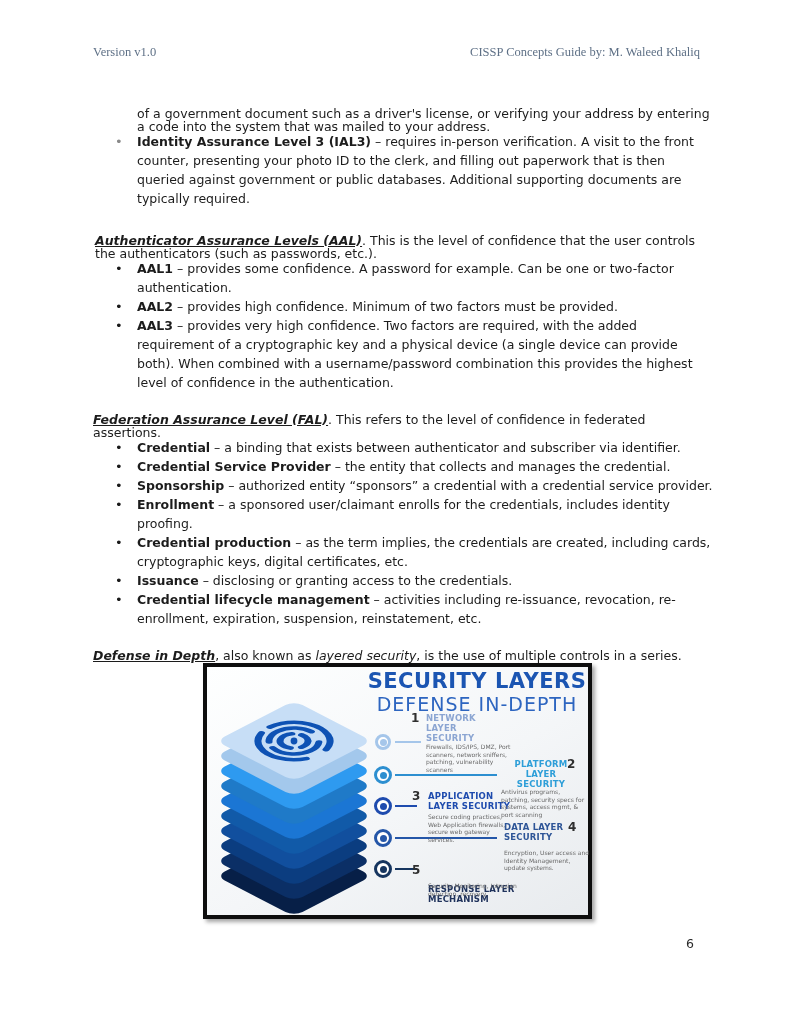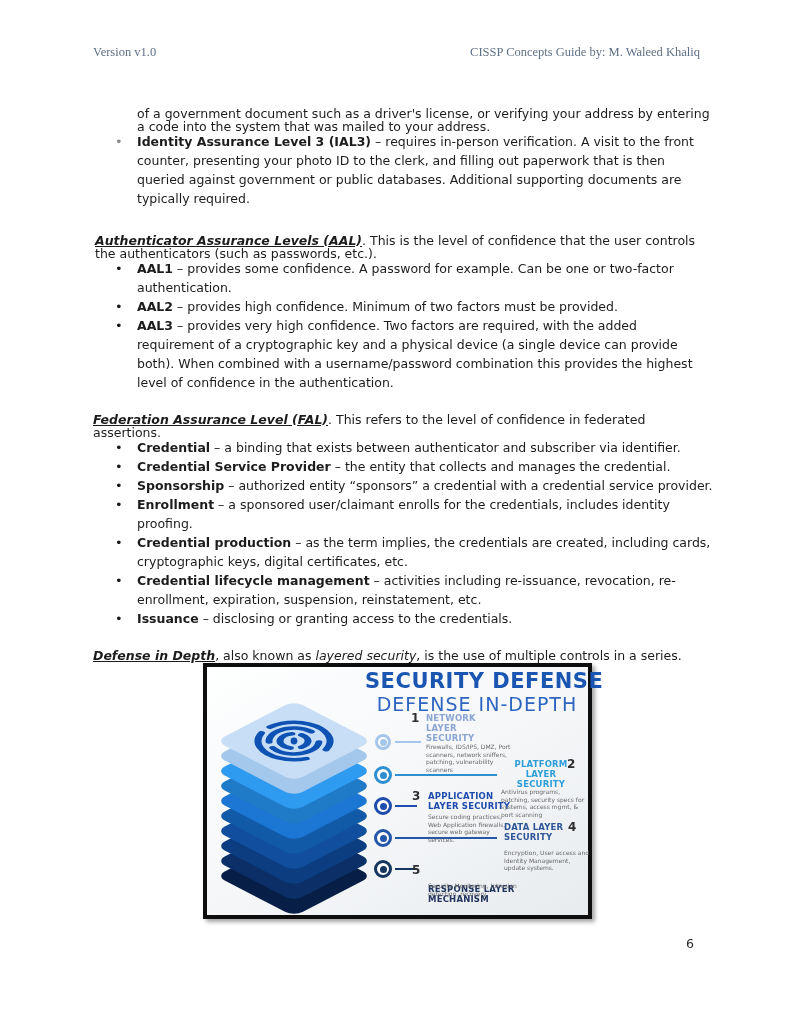--- a/index.html
+++ b/index.html
@@ -91,28 +91,28 @@
   </ul>
 
   <p class="doc p-fal"><span class="lead">Federation Assurance Level (FAL)</span><span>.  This refers to the level of confidence in federated assertions.</span></p>
 
   <ul class="ul ul-fal">
     <li><span class="term">Credential</span><span> – a binding that exists between authenticator and subscriber via identifier.</span></li>
     <li><span class="term">Credential Service Provider</span><span> – the entity that collects and manages the credential.</span></li>
     <li><span class="term">Sponsorship</span><span> – authorized entity “sponsors” a credential with a credential service provider.</span></li>
     <li><span class="term">Enrollment</span><span> – a sponsored user/claimant enrolls for the credentials, includes identity proofing.</span></li>
     <li><span class="term">Credential production</span><span> – as the term implies, the credentials are created, including cards, cryptographic keys, digital certificates, etc.</span></li>
+    <li><span class="term">Issuance</span><span> – disclosing or granting access to the credentials.</span></li>
     <li><span class="term">Credential lifecycle management</span><span> – activities including re-issuance, revocation, re-enrollment, expiration, suspension, reinstatement, etc.</span></li>
-    <li><span class="term">Issuance</span><span> – disclosing or granting access to the credentials.</span></li>
   </ul>
 
   <p class="doc p-did"><span class="lead">Defense in Depth</span><span>, also known as </span><span class="it">layered security</span><span>, is the use of multiple controls in a series.</span></p>
 
   <figure class="fig">
-    <div class="dg-title" style="color: rgb(27, 85, 178);">SECURITY DEFENSE</div>
+    <div class="dg-title" style="color: rgb(27, 85, 178);">SECURITY LAYERS</div>
     <div class="dg-sub" style="color: rgb(45, 101, 192);">DEFENSE IN-DEPTH</div>
 
     <svg class="stack" width="170" height="224" viewBox="0 0 170 224">
 
       <rect x="-55" y="-55" width="110" height="110" rx="12" transform="translate(85 181) scale(1 .52) rotate(45)" fill="#071f47"></rect>
       <rect x="-55" y="-55" width="110" height="110" rx="12" transform="translate(85 166) scale(1 .52) rotate(45)" fill="#0b2f66"></rect>
 
       <rect x="-55" y="-55" width="110" height="110" rx="12" transform="translate(85 151) scale(1 .52) rotate(45)" fill="#0b3d80"></rect>
       <rect x="-55" y="-55" width="110" height="110" rx="12" transform="translate(85 136) scale(1 .52) rotate(45)" fill="#114f9e"></rect>
 

